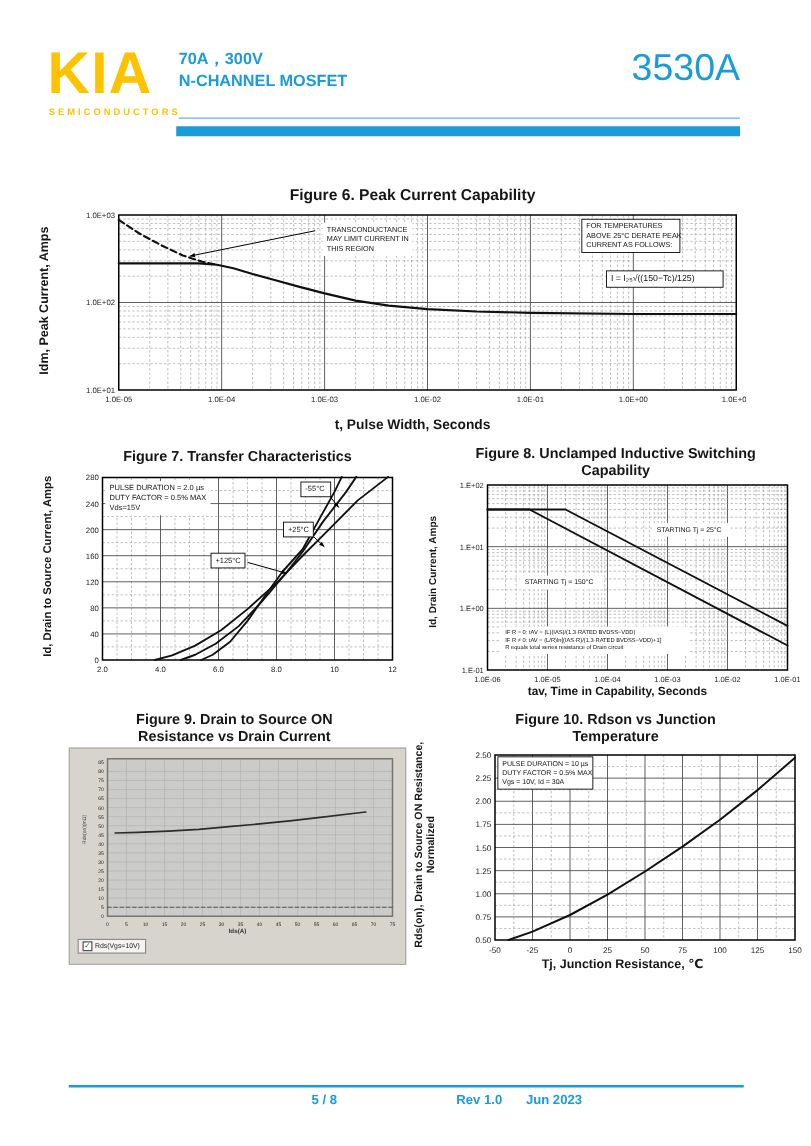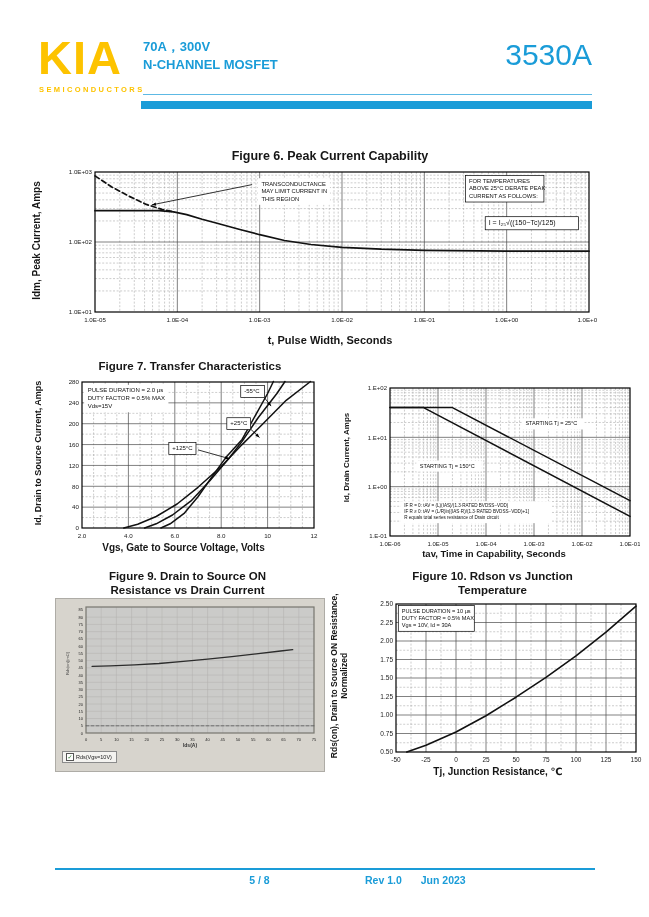--- a/index.html
+++ b/index.html
@@ -230,22 +230,25 @@
         <text x="33" y="8.356" font-size="6.2" text-anchor="end" fill="#222">280</text>
         <text x="33" y="29.213142857142863" font-size="6.2" text-anchor="end" fill="#222">240</text>
         <text x="33" y="50.07028571428571" font-size="6.2" text-anchor="end" fill="#222">200</text>
         <text x="33" y="70.92742857142856" font-size="6.2" text-anchor="end" fill="#222">160</text>
         <text x="33" y="91.78457142857143" font-size="6.2" text-anchor="end" fill="#222">120</text>
         <text x="33" y="112.64171428571427" font-size="6.2" text-anchor="end" fill="#222">80</text>
         <text x="33" y="133.49885714285713" font-size="6.2" text-anchor="end" fill="#222">40</text>
         <text x="33" y="154.356" font-size="6.2" text-anchor="end" fill="#222">0</text>
       </svg>
     </div>
-  <div class="abs xlabel f7x">Vgs, Gate to Source Voltage, Volts</div>
-
+
+  <div class="abs ftitle f8t">
+    <div>Figure 8. Unclamped Inductive Switching</div>
+    <div>Capability</div>
+  </div>
   <div class="abs vlabel f8y">Id, Drain Current, Amps</div>
   <div class="abs" style="left:348px;top:382px;">
       <svg width="292" height="180" viewBox="0 0 292 180">
         <rect x="42" y="6" width="240" height="148" fill="#fff"></rect>
         <line x1="56.4494397918711" y1="6" x2="56.4494397918711" y2="154" stroke="#9a9a9a" stroke-width="0.5" stroke-dasharray="2,1.6"></line>
         <line x1="64.9018202265438" y1="6" x2="64.9018202265438" y2="154" stroke="#9a9a9a" stroke-width="0.5" stroke-dasharray="2,1.6"></line>
         <line x1="70.8988795837422" y1="6" x2="70.8988795837422" y2="154" stroke="#9a9a9a" stroke-width="0.5" stroke-dasharray="2,1.6"></line>
         <line x1="75.5505602081289" y1="6" x2="75.5505602081289" y2="154" stroke="#9a9a9a" stroke-width="0.5" stroke-dasharray="2,1.6"></line>
         <line x1="79.3512600184149" y1="6" x2="79.3512600184149" y2="154" stroke="#9a9a9a" stroke-width="0.5" stroke-dasharray="2,1.6"></line>
         <line x1="82.56470592068433" y1="6" x2="82.56470592068433" y2="154" stroke="#9a9a9a" stroke-width="0.5" stroke-dasharray="2,1.6"></line>

